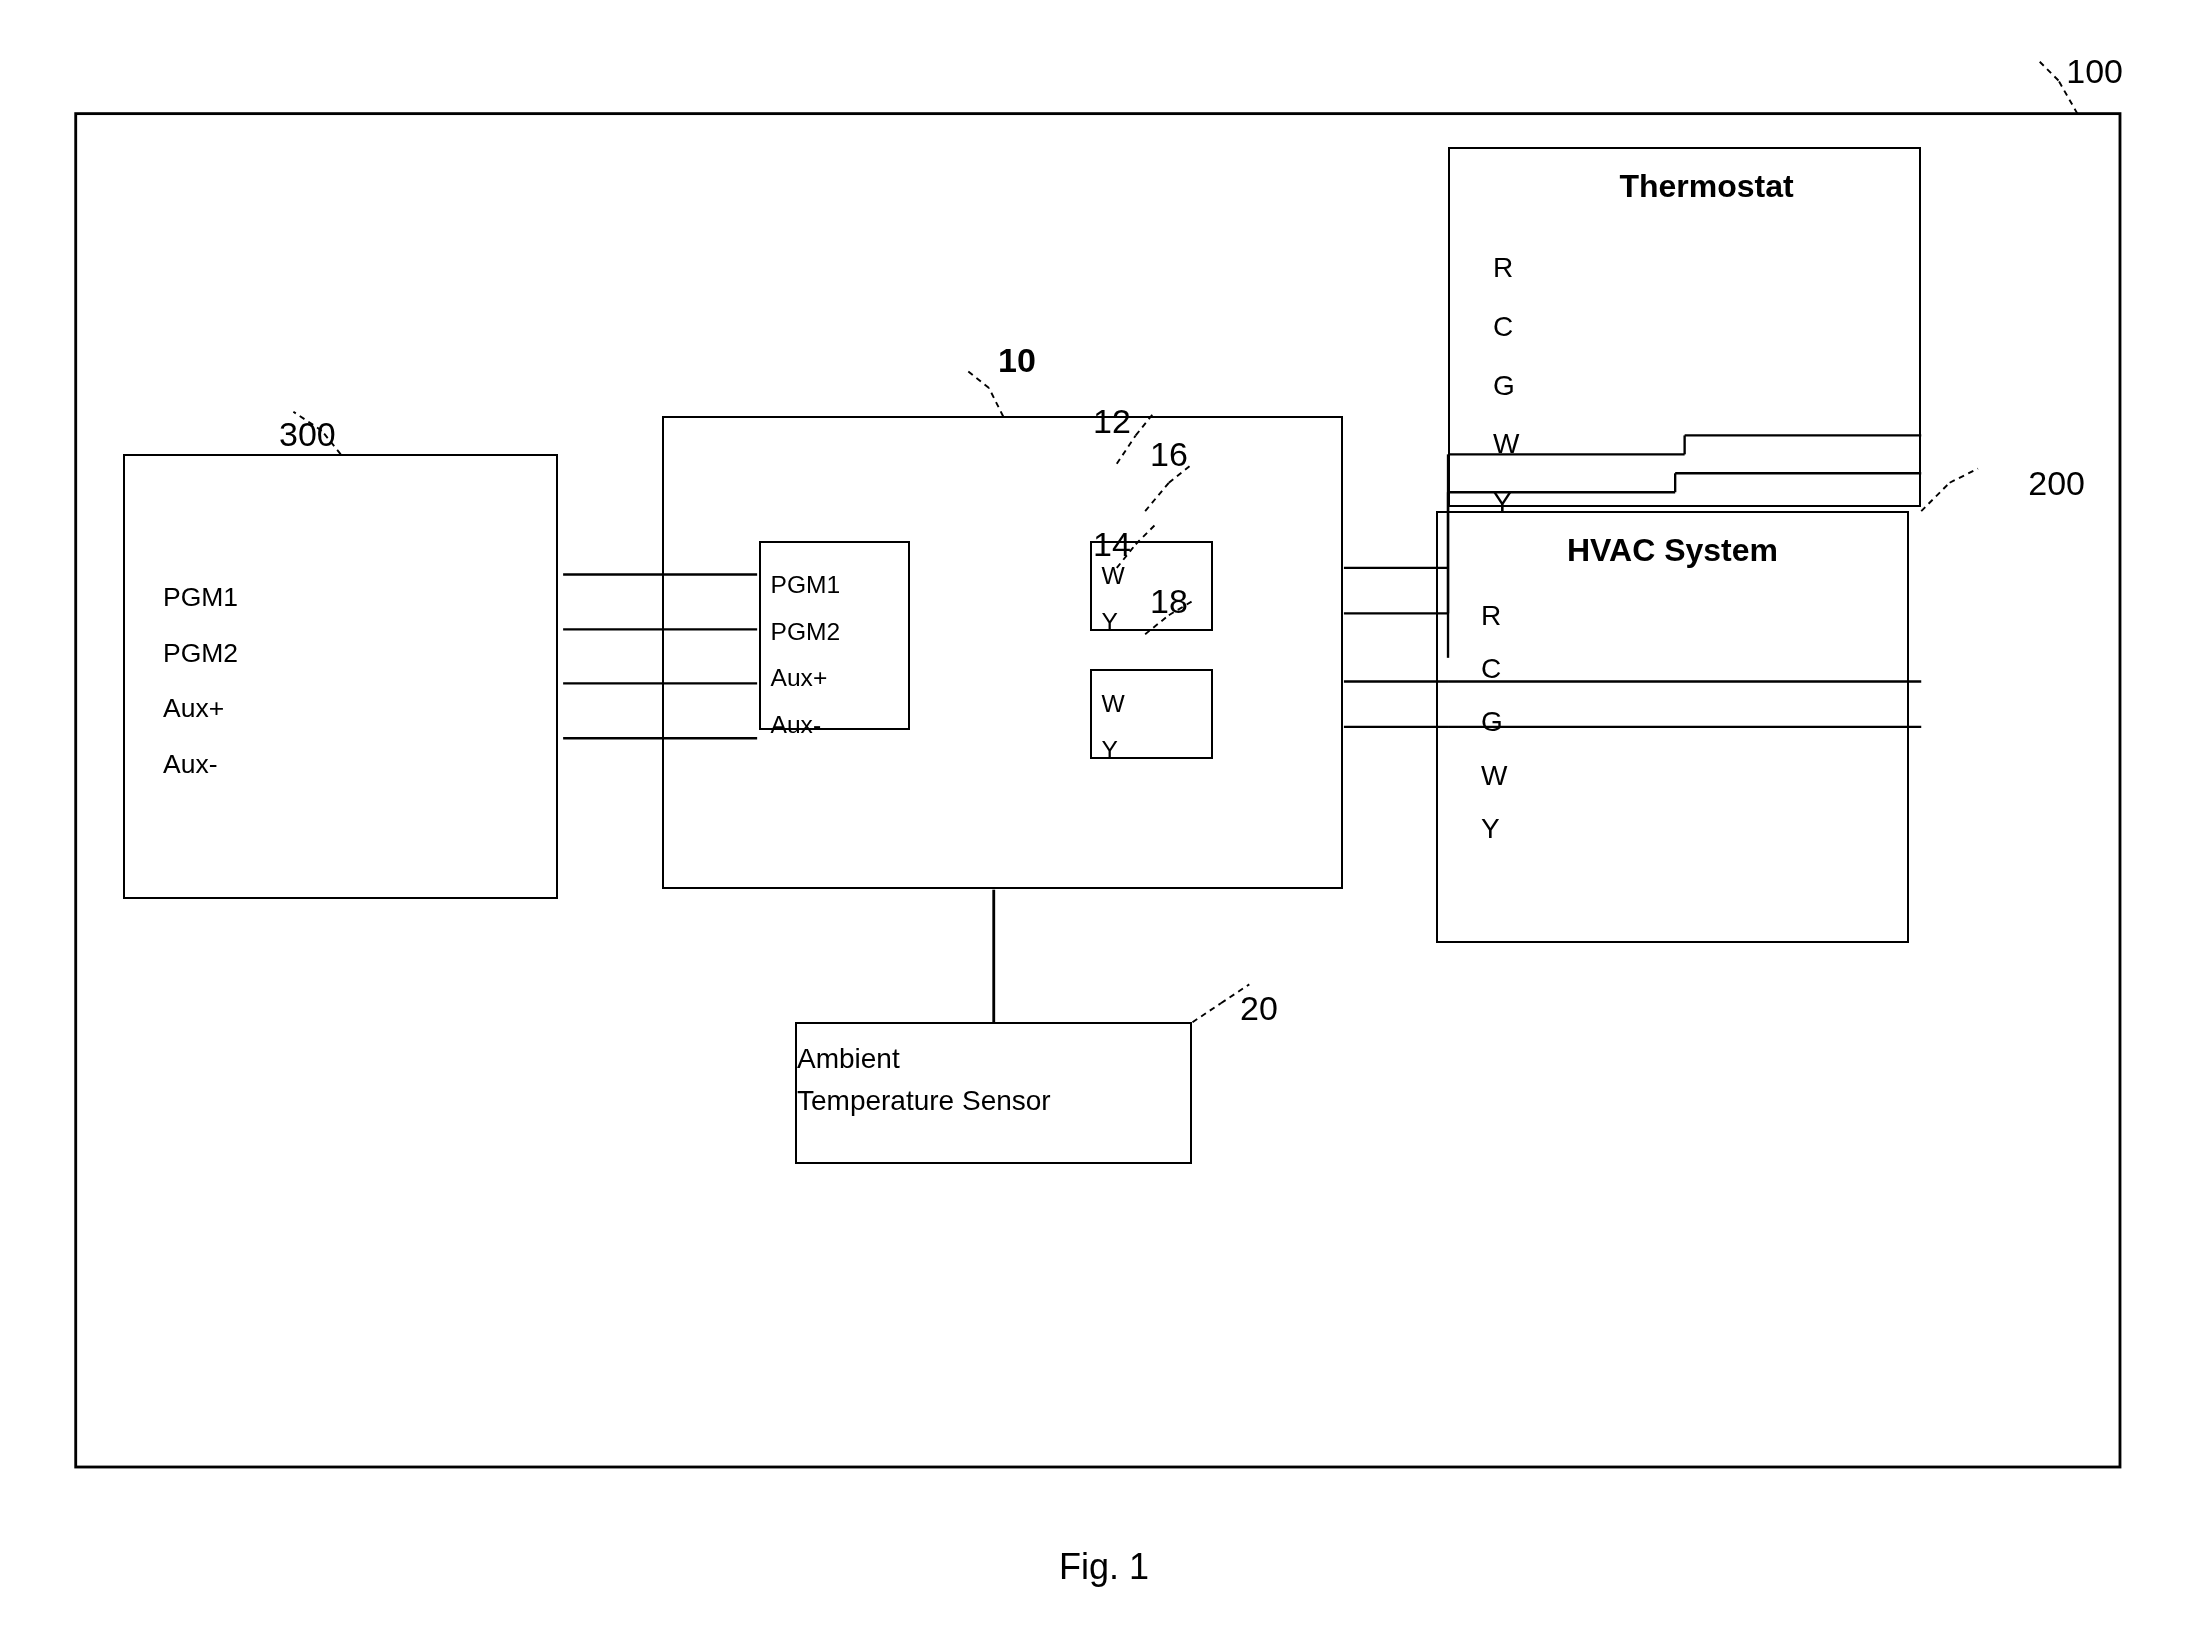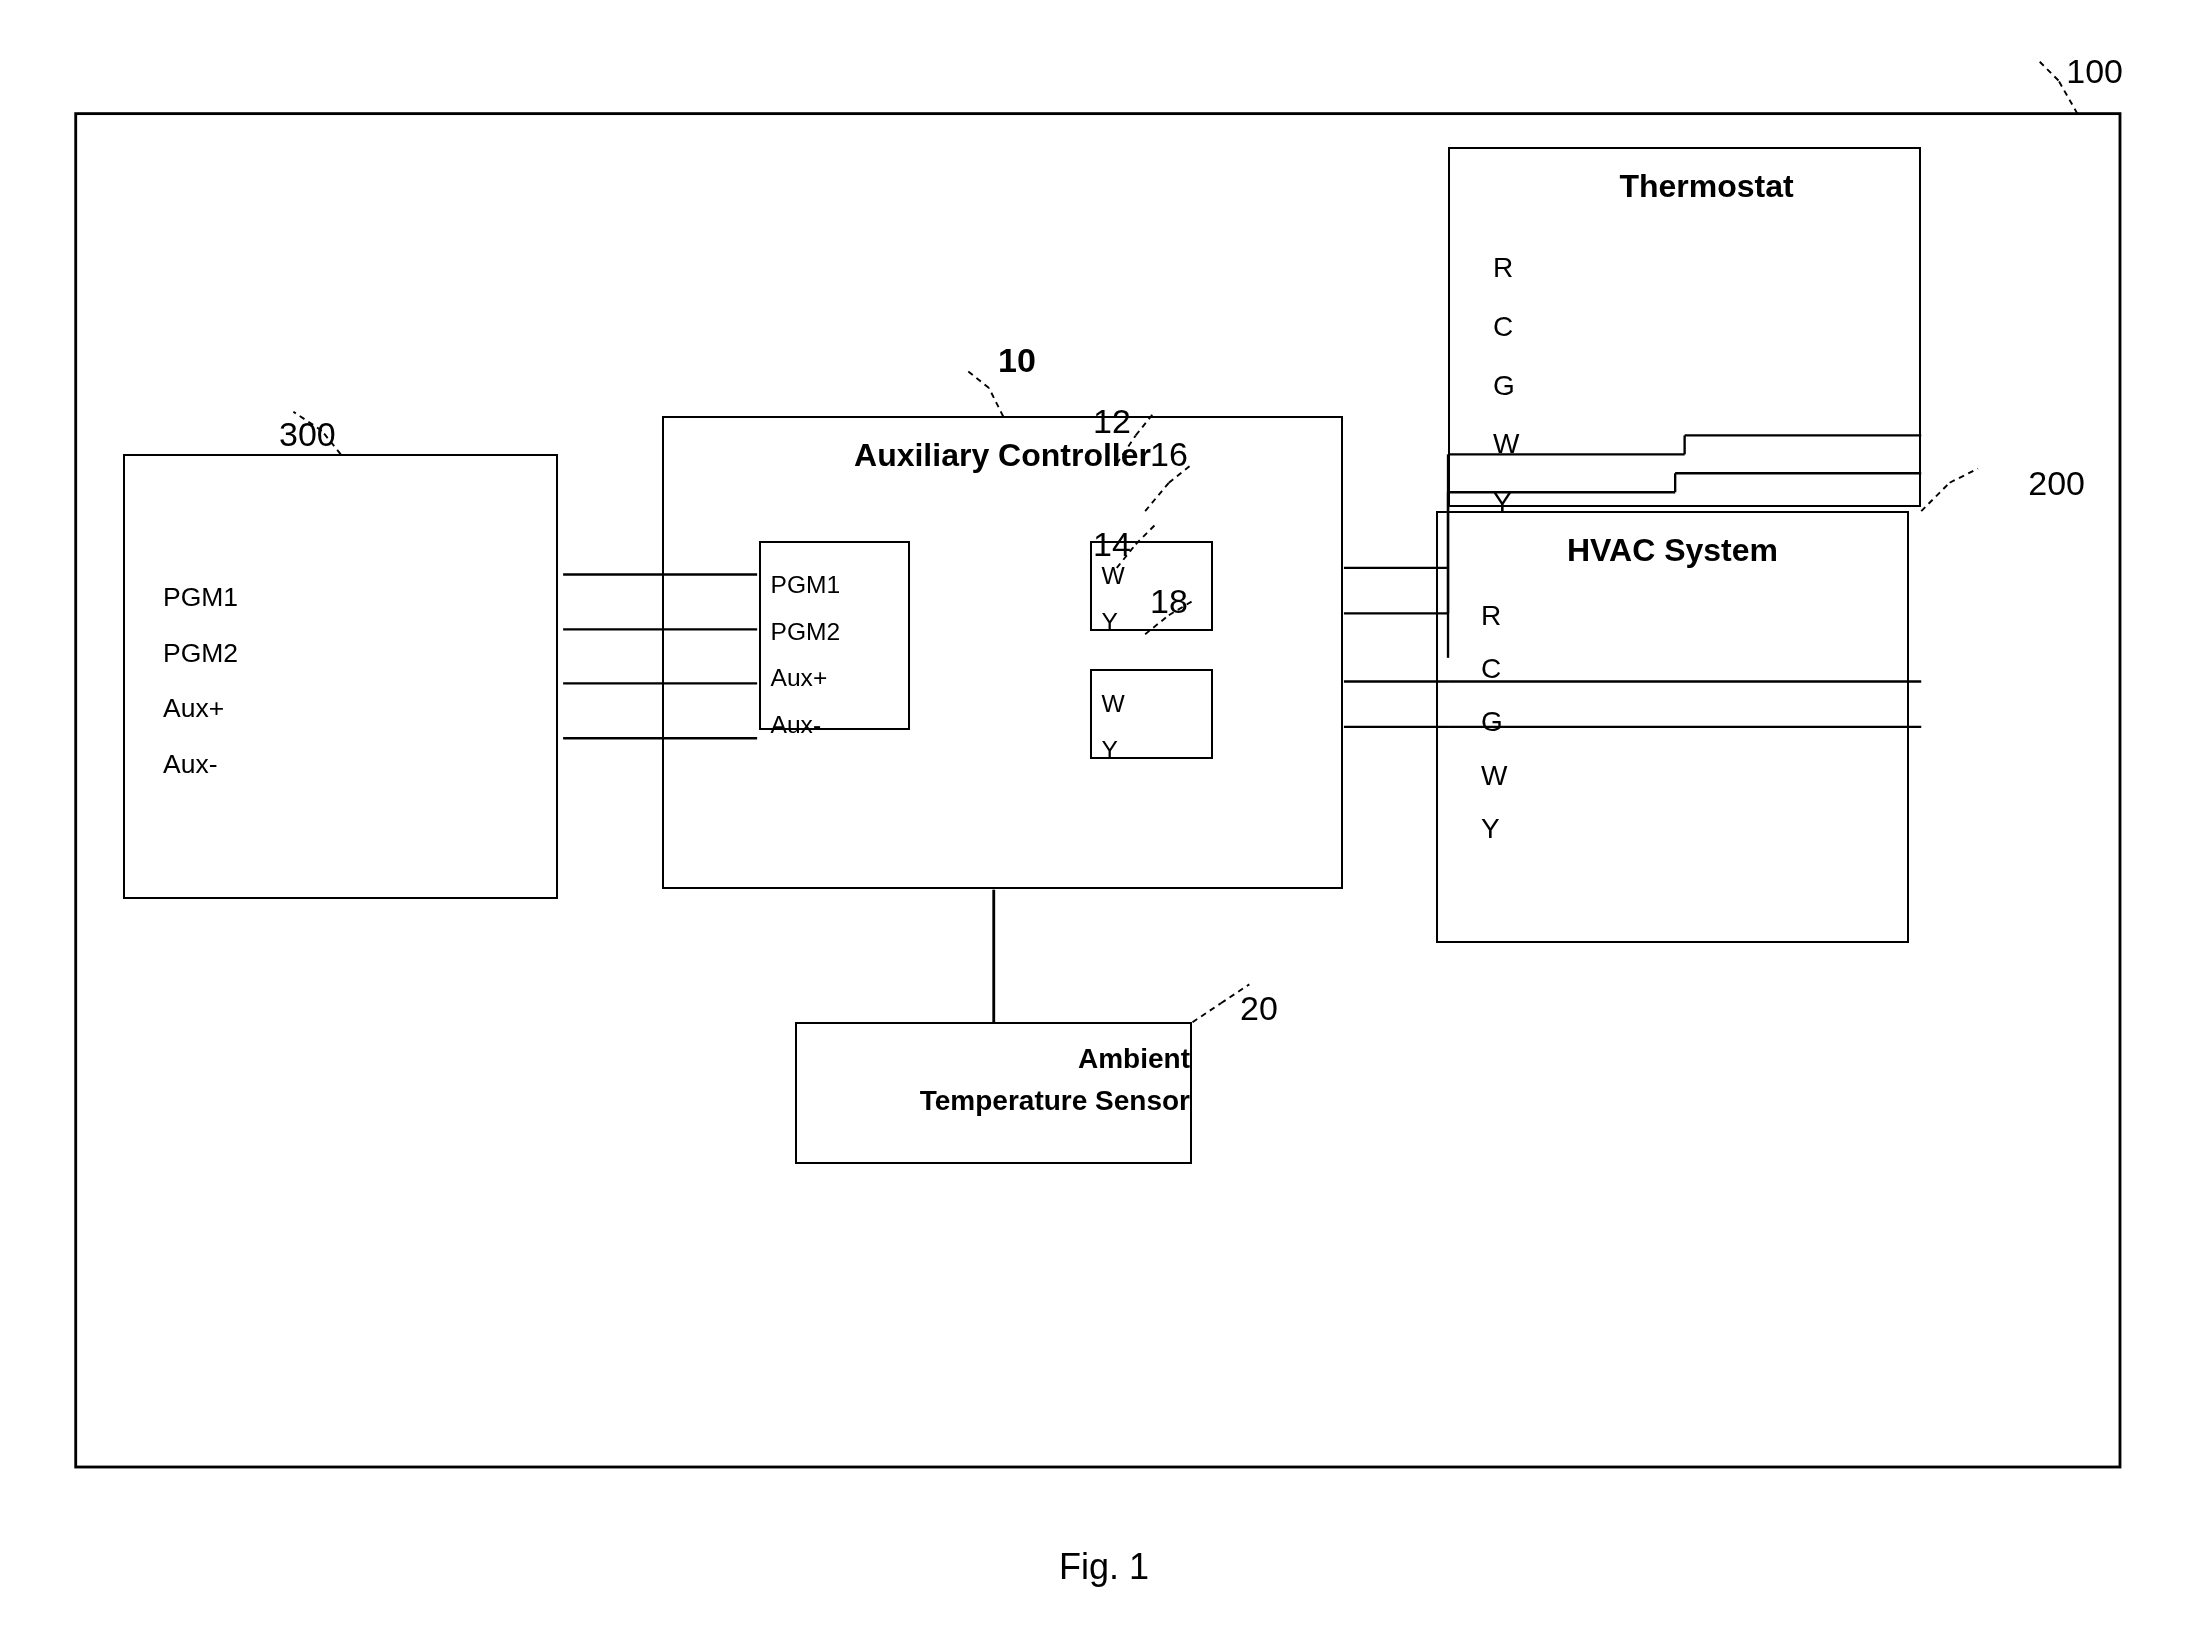--- a/index.html
+++ b/index.html
@@ -170,23 +170,23 @@
       width: 397px;
       height: 142px;
       border: 2.8px solid #000;
     }
 
     .ambient-title {
       position: absolute;
       top: 14px;
       left: 0;
       width: 100%;
-      text-align: right;
+      text-align: left;
       font-size: 28px;
-      font-weight: bold;
+      font-weight: normal;
       line-height: 1.5;
     }
 
     
     .ref-label {
       position: absolute;
       font-size: 34px;
       font-weight: normal;
     }
 
@@ -298,21 +298,20 @@
 
   <div class="security-box">
     <div style="position:absolute; top:114px; left:38px; font-size:26.5px; line-height:2.1;">
       PGM1<br>PGM2<br>Aux+<br>Aux-
     </div>
   </div>
 
   <div class="ref-label" style="top:379px; left:279px;margin-top:36px;">300</div>
 
   <div class="aux-box">
-    <div class="aux-title">Auxiliary Controller</div>
 
     <div class="aux-inner-left">
       <div class="aux-inner-left-text">
         PGM1<br>PGM2<br>Aux+<br>Aux-
       </div>
     </div>
 
     <div class="aux-inner-right-top">
       <div class="aux-inner-right-top-text">
         W<br>Y

